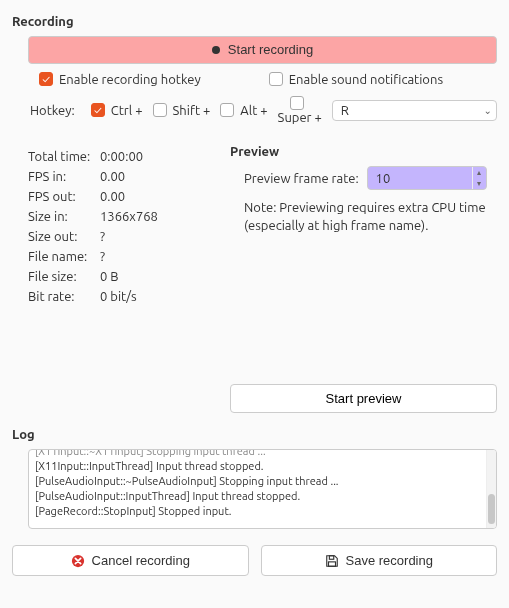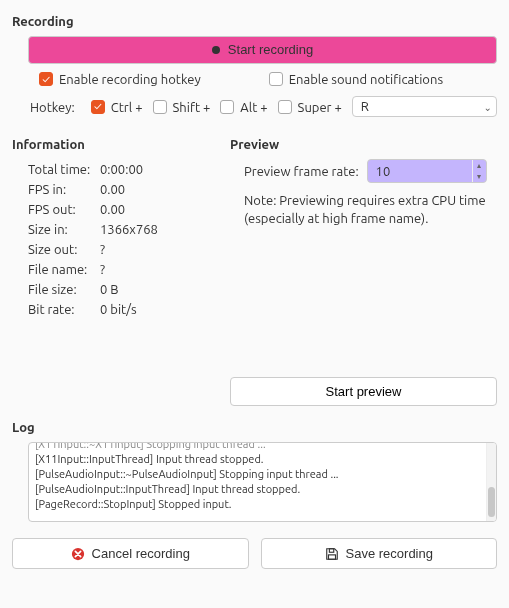--- a/index.html
+++ b/index.html
@@ -10,21 +10,21 @@
     color: #333;
     background: #fafafa;
     width: 509px;
   }
   body { padding: 10px 12px 14px 12px; }
   .section-title { font-weight: bold; margin: 4px 0 8px 0; font-size: 13px; color:#333;}
   .wide-btn {
     display: flex; align-items: center; justify-content: center;
     gap: 8px;
     width: 100%;
-    background: #ec4899;
+    background: #fca5a5;
     border: 1px solid #ccc;
     border-radius: 4px;
     padding: 5px 0 6px 0;
     margin-left: 16px;
     width: calc(100% - 16px);
     font-size: 13px;
     color: #333;
   }
   .record-dot {
     width: 8px; height: 8px; border-radius: 50%;
@@ -119,33 +119,32 @@
     <span>Ctrl +</span>
   </label>
   <label style="display:flex;align-items:center;">
     <span class="checkbox"></span>
     <span>Shift +</span>
   </label>
   <label style="display:flex;align-items:center;">
     <span class="checkbox"></span>
     <span>Alt +</span>
   </label>
-  <label style="display:flex;align-items:center;">
+  <label style="display:flex;align-items:center;flex-direction:column;">
     <span class="checkbox"></span>
     <span>Super +</span>
   </label>
   <div class="select" style="flex:1;">
     <span>R</span>
     <span class="chev">⌄</span>
   </div>
 </div>
 
 <div class="two-col">
   <div class="left-col">
-    <div class="section-title">Information</div>
     <table class="info">
       <tbody>
           <tr>
             <td>Total time:</td>
             <td>0:00:00</td>
           </tr>
       <tr>
             <td>FPS in:</td>
             <td>0.00</td>
           </tr>

